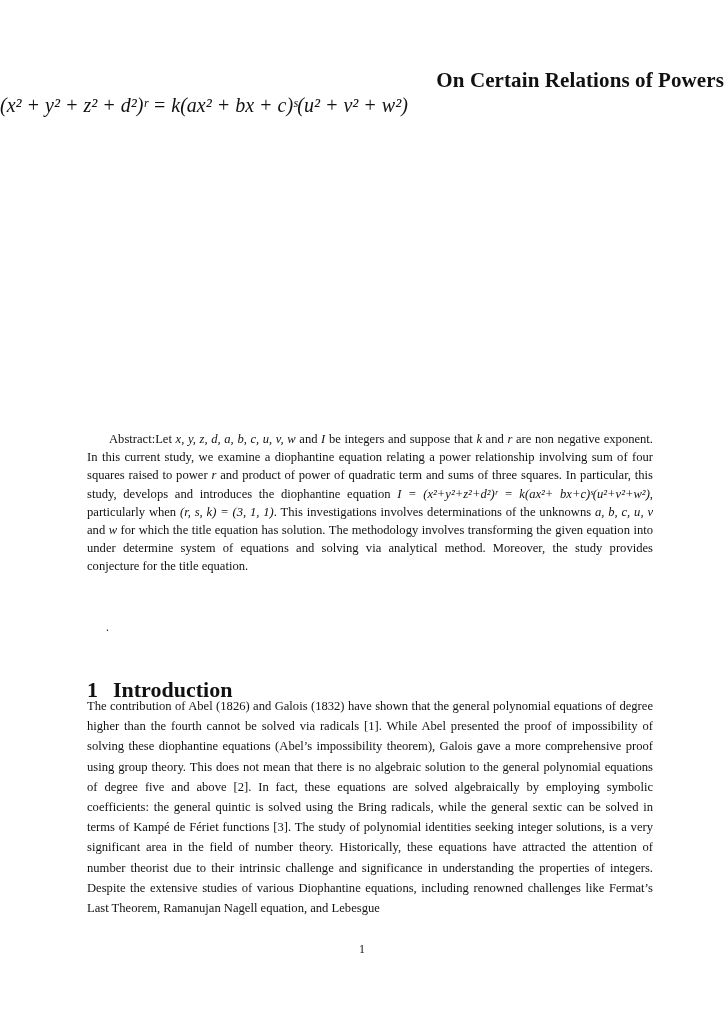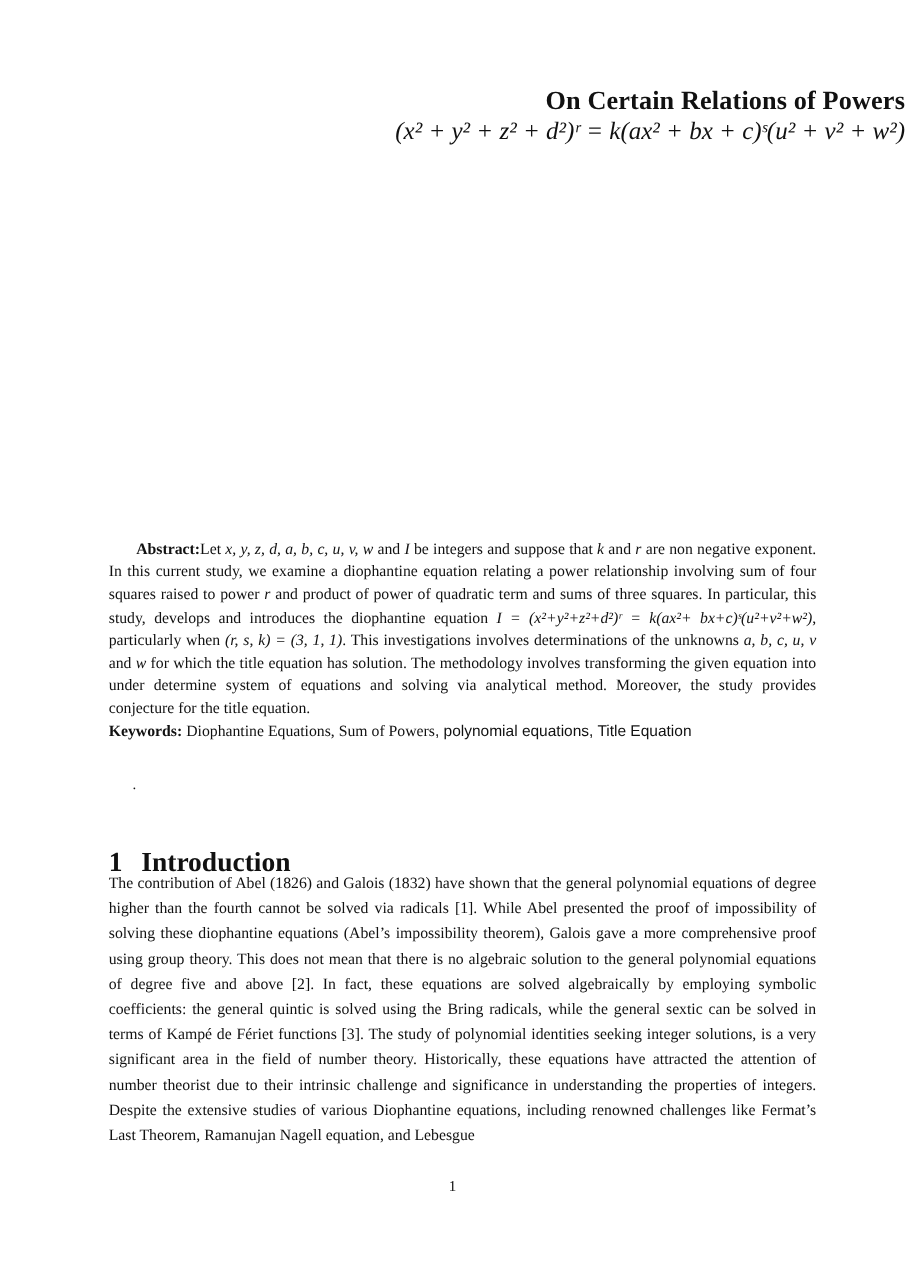--- a/index.html
+++ b/index.html
@@ -1,42 +1,41 @@
 <!DOCTYPE html>
 <html><head>
 <meta charset="utf-8">
 <style>
   html, body { margin: 0; padding: 0; background: #ffffff; }
   body { width: 724px; height: 1024px; position: relative; overflow: hidden; color: #111; font-family: "Liberation Serif", "DejaVu Serif", serif; }
   .page { position: absolute; left: 0; top: 0; width: 724px; height: 1024px; background: #fff; }
   .title { position: absolute; left: 0; width: 724px; top: 68px; text-align: right; font-weight: bold; font-size: 21px; letter-spacing: 0.1px; }
-  .subtitle { position: absolute; left: 0; width: 724px; top: 94px; text-align: right; font-size: 20px; font-style: italic; }
+  .subtitle { position: absolute; left: 0; width: 724px; top: 94px; text-align: left; font-size: 20px; font-style: italic; }
   .abstract { position: absolute; left: 87px; width: 566px; top: 430px; font-size: 12.6px; line-height: 18.2px; text-align: justify; }
   .abstract p { margin: 0; text-indent: 22px; }
-  .abstract b { font-weight: bold; }
+  .abstract b { font-weight: normal; }
   .math { font-style: italic; }
   .keywords { margin: 0; }
   .kw-sans { font-family: "Liberation Sans", "DejaVu Sans", sans-serif; font-size: 12.4px; }
   .dot { position: absolute; left: 106px; top: 620px; font-size: 12px; }
   .section { position: absolute; left: 87px; top: 677px; font-size: 22px; font-weight: bold; }
   .section .num { display: inline-block; width: 26px; }
   .intro { position: absolute; left: 87px; width: 566px; top: 696px; font-size: 12.6px; line-height: 20.2px; text-align: justify; margin: 0; }
   .pagenum { position: absolute; left: 0; width: 724px; top: 942px; text-align: center; font-size: 12px; }
 </style>
 </head>
 <body>
 
 <div class="page">
 
   <div class="title">On Certain Relations of Powers</div>
   <div class="subtitle">(x² + y² + z² + d²)ʳ = k(ax² + bx + c)ˢ(u² + v² + w²)</div>
 
   <div class="abstract">
     <p><b>Abstract:</b><span>Let </span><span class="math">x, y, z, d, a, b, c, u, v, w</span><span> and </span><span class="math">I</span><span> be integers and suppose that </span><span class="math">k</span><span> and </span><span class="math">r</span><span> are non negative exponent. In this current study, we examine a diophantine equation relating a power relationship involving sum of four squares raised to power </span><span class="math">r</span><span> and product of power of quadratic term and sums of three squares. In particular, this study, develops and introduces the diophantine equation </span><span class="math">I = (x²+y²+z²+d²)ʳ = k(ax²+ bx+c)ˢ(u²+v²+w²)</span><span>, particularly when </span><span class="math">(r, s, k) = (3, 1, 1)</span><span>. This investigations involves determinations of the unknowns </span><span class="math">a, b, c, u, v</span><span> and </span><span class="math">w</span><span> for which the title equation has solution. The methodology involves transforming the given equation into under determine system of equations and solving via analytical method. Moreover, the study provides conjecture for the title equation.</span></p>
-    <div class="keywords"><b>Keywords:</b><span> Diophantine Equations, Sum of Powers</span><span class="kw-sans">, polynomial equations, Title Equation</span></div>
   </div>
 
   <div class="dot">.</div>
 
   <div class="section"><span class="num">1</span><span>Introduction</span></div>
 
   <p class="intro">The contribution of Abel (1826) and Galois (1832) have shown that the general polynomial equations of degree higher than the fourth cannot be solved via radicals [1]. While Abel presented the proof of impossibility of solving these diophantine equations (Abel’s impossibility theorem), Galois gave a more comprehensive proof using group theory. This does not mean that there is no algebraic solution to the general polynomial equations of degree five and above [2]. In fact, these equations are solved algebraically by employing symbolic coefficients: the general quintic is solved using the Bring radicals, while the general sextic can be solved in terms of Kampé de Fériet functions [3]. The study of polynomial identities seeking integer solutions, is a very significant area in the field of number theory. Historically, these equations have attracted the attention of number theorist due to their intrinsic challenge and significance in understanding the properties of integers. Despite the extensive studies of various Diophantine equations, including renowned challenges like Fermat’s Last Theorem, Ramanujan Nagell equation, and Lebesgue</p>
 
   <div class="pagenum">1</div>
 </div>

